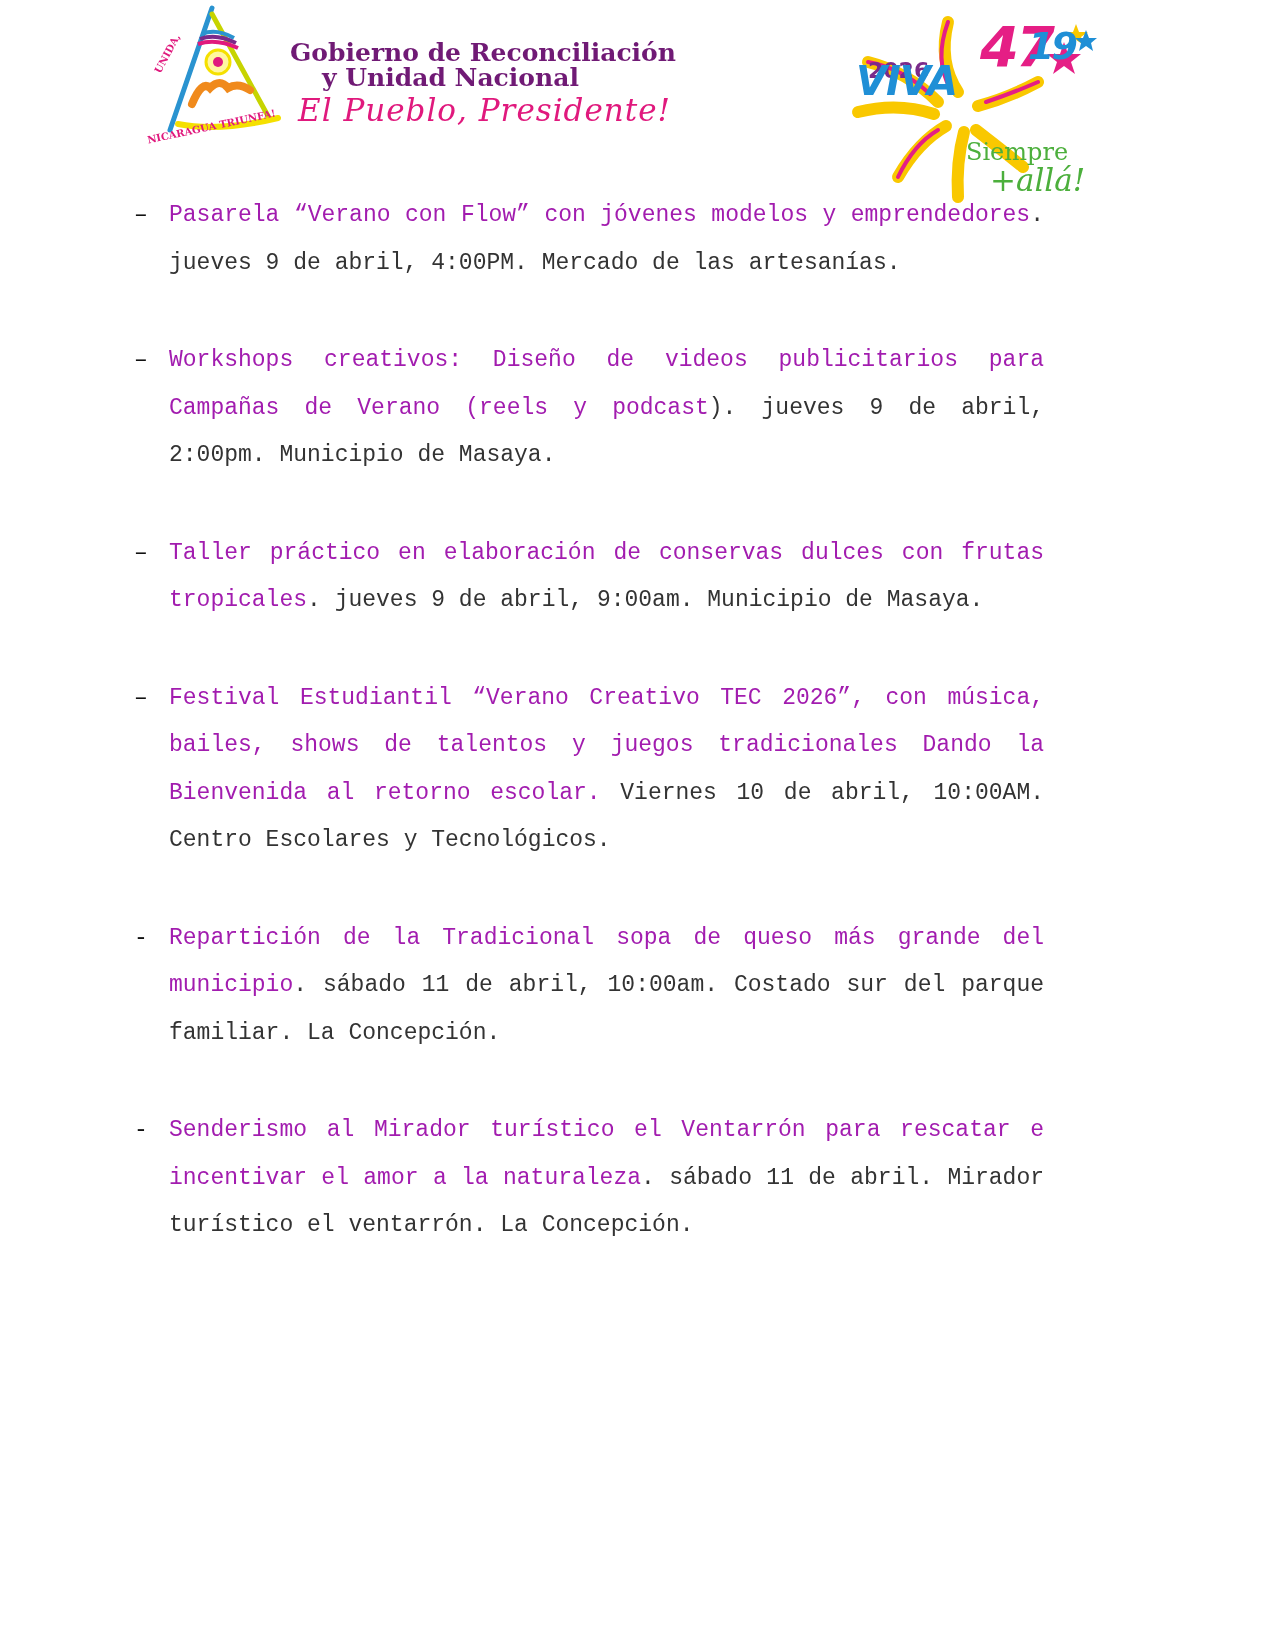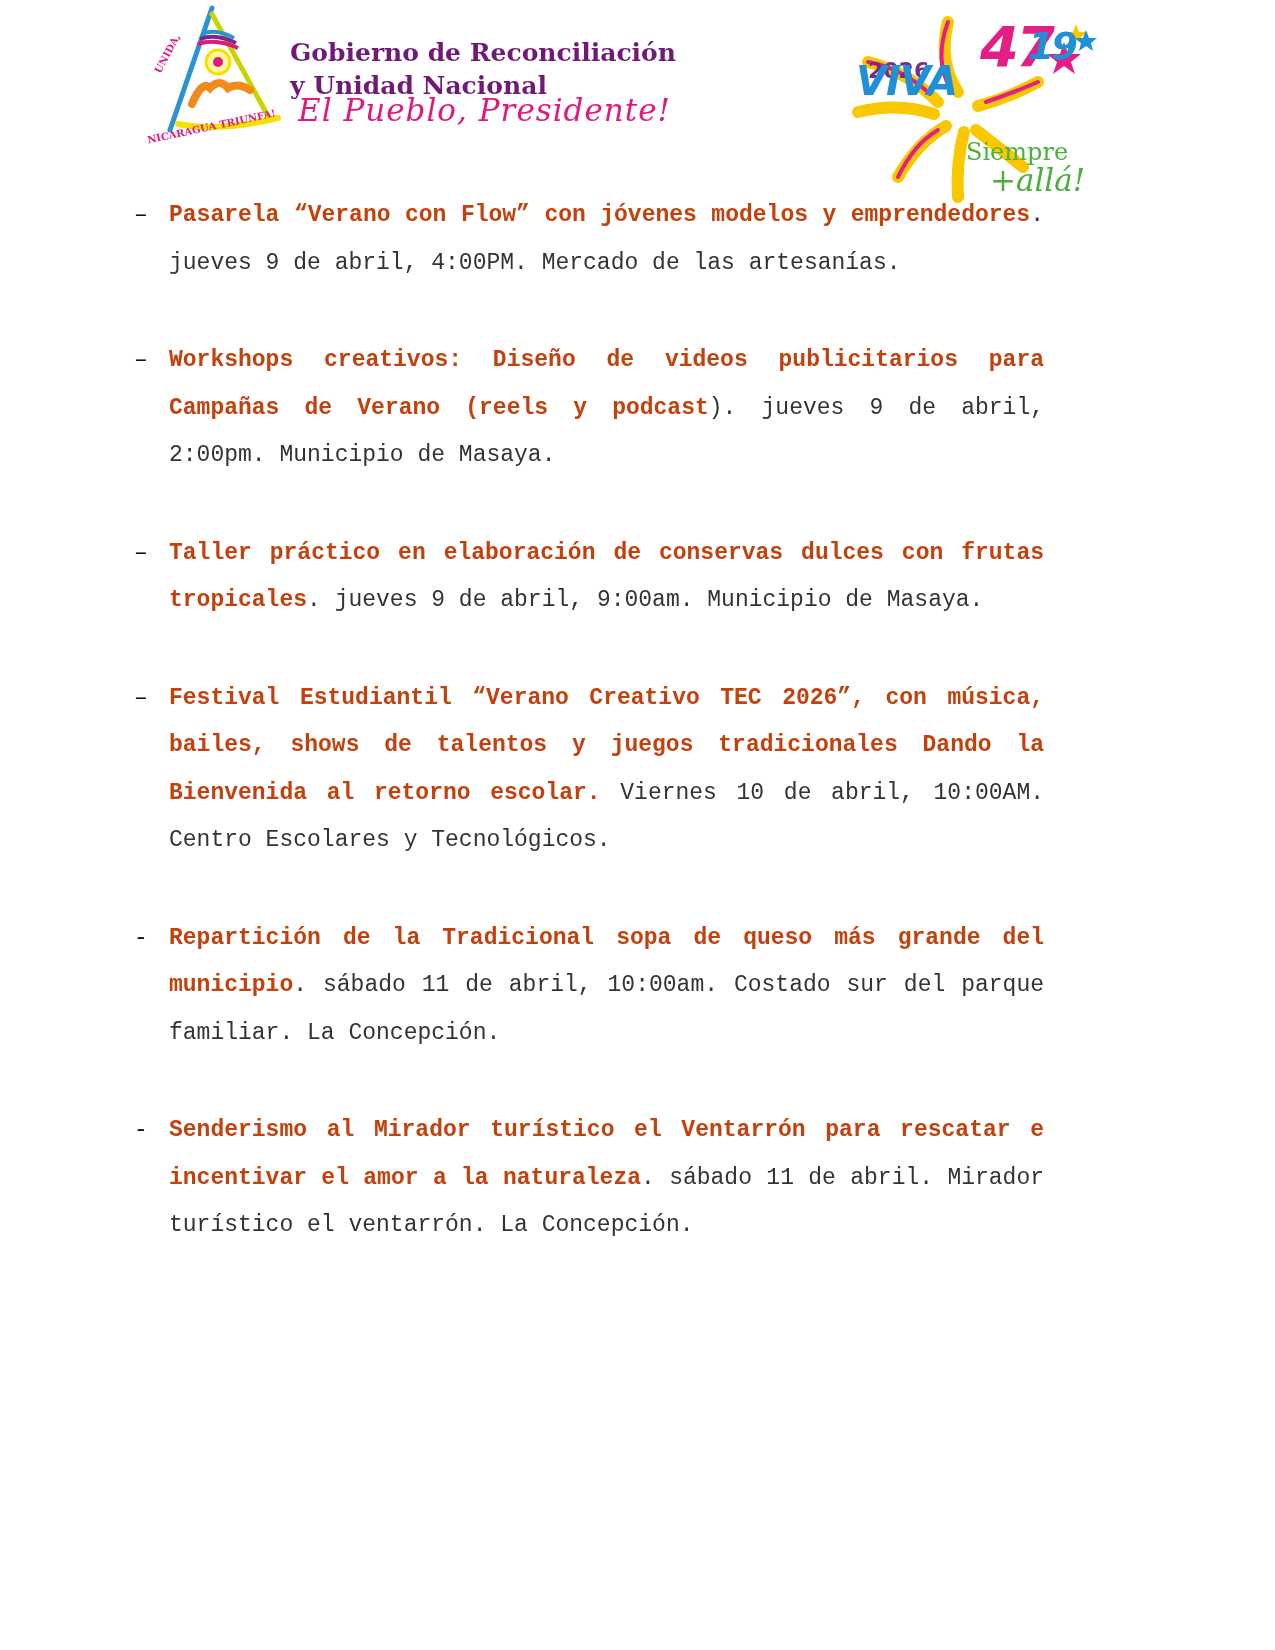--- a/index.html
+++ b/index.html
@@ -4,37 +4,37 @@
 <style>
   html, body { margin:0; padding:0; background:#ffffff; }
   body { width:1275px; height:1650px; position:relative; overflow:hidden; font-family:"Liberation Mono", "DejaVu Sans Mono", monospace; color:#111; }
 
   .header { position:absolute; left:0; top:0; width:1275px; height:200px; }
   .logo-left { position:absolute; left:150px; top:4px; width:520px; height:140px; }
   .logo-right { position:absolute; left:838px; top:2px; width:300px; height:205px; }
 
   .gov-line1, .gov-line2 { position:absolute; left:140px; font-family:"DejaVu Serif", serif; font-weight:bold; color:#701a75; font-size:25px; white-space:nowrap; }
   .gov-line1 { top:34px; }
-  .gov-line2 { top:67px; }
+  .gov-line2 { top:59px;margin-left:32px; }
   .slogan { position:absolute; left:148px; top:88px; font-family:"DejaVu Serif", serif; font-style:italic; color:#e0197d; font-size:31px; white-space:nowrap; letter-spacing:1px; }
   .tri-text-a { position:absolute; left:-4px; top:44px; transform:rotate(-62deg); font-family:"DejaVu Serif", serif; font-weight:bold; color:#e0197d; font-size:10px; }
   .tri-text-b { position:absolute; left:-4px; top:117px; transform:rotate(-12deg); font-family:"DejaVu Serif", serif; font-weight:bold; color:#e0197d; font-size:10px; white-space:nowrap; }
 
   .year { position:absolute; left:30px; top:20px; font-family:"DejaVu Sans", sans-serif; font-weight:bold; color:#7a2a8a; font-size:22px;margin-top:36px; }
   .n47 { position:absolute; left:142px; top:12px; font-family:"DejaVu Sans", sans-serif; font-weight:bold; font-style:italic; color:#e51e85; font-size:56px; letter-spacing:-3px; }
   .n19 { position:absolute; left:190px; top:22px; font-family:"DejaVu Sans", sans-serif; font-weight:bold; font-style:italic; color:#1f8fd6; font-size:38px; letter-spacing:-3px; }
   .viva { position:absolute; left:18px; top:56px; font-family:"DejaVu Sans", sans-serif; font-weight:bold; font-style:italic; color:#1f8fd6; font-size:40px; letter-spacing:-1px; }
   .sandino { position:absolute; left:22px; top:94px; font-family:"DejaVu Sans", sans-serif; font-weight:bold; font-style:italic; color:#1f8fd6; font-size:40px; letter-spacing:-1px; }
   .siempre { position:absolute; left:128px; top:136px; font-family:"DejaVu Serif", serif; color:#4caf3c; font-size:24px; }
   .tmas { position:absolute; left:152px; top:160px; font-family:"DejaVu Serif", serif; font-style:italic; color:#4caf3c; font-size:31px; }
 
   .content { position:absolute; left:134px; top:192px; width:910px; }
   .item { position:relative; padding-left:35px; font-size:23px; line-height:47.5px; text-align:justify; margin-bottom:50px; }
   .bullet { position:absolute; left:0; top:0; width:30px; }
-  .b-title { font-weight:bold; color:#c2410c; }
+  .b-title { font-weight:normal; color:#a21caf; }
   .b-detail { color:#333; }
 </style>
 </head>
 <body>
 
 <div class="header">
   <div class="logo-left">
     <svg width="140" height="140" viewBox="0 0 140 140" style="position:absolute;left:0;top:0;">
       <path d="M62 4 L20 126" stroke="#2a93d0" stroke-width="5" fill="none" stroke-linecap="round"></path>
       <path d="M62 10 L118 112" stroke="#c7d400" stroke-width="5" fill="none" stroke-linecap="round"></path>

